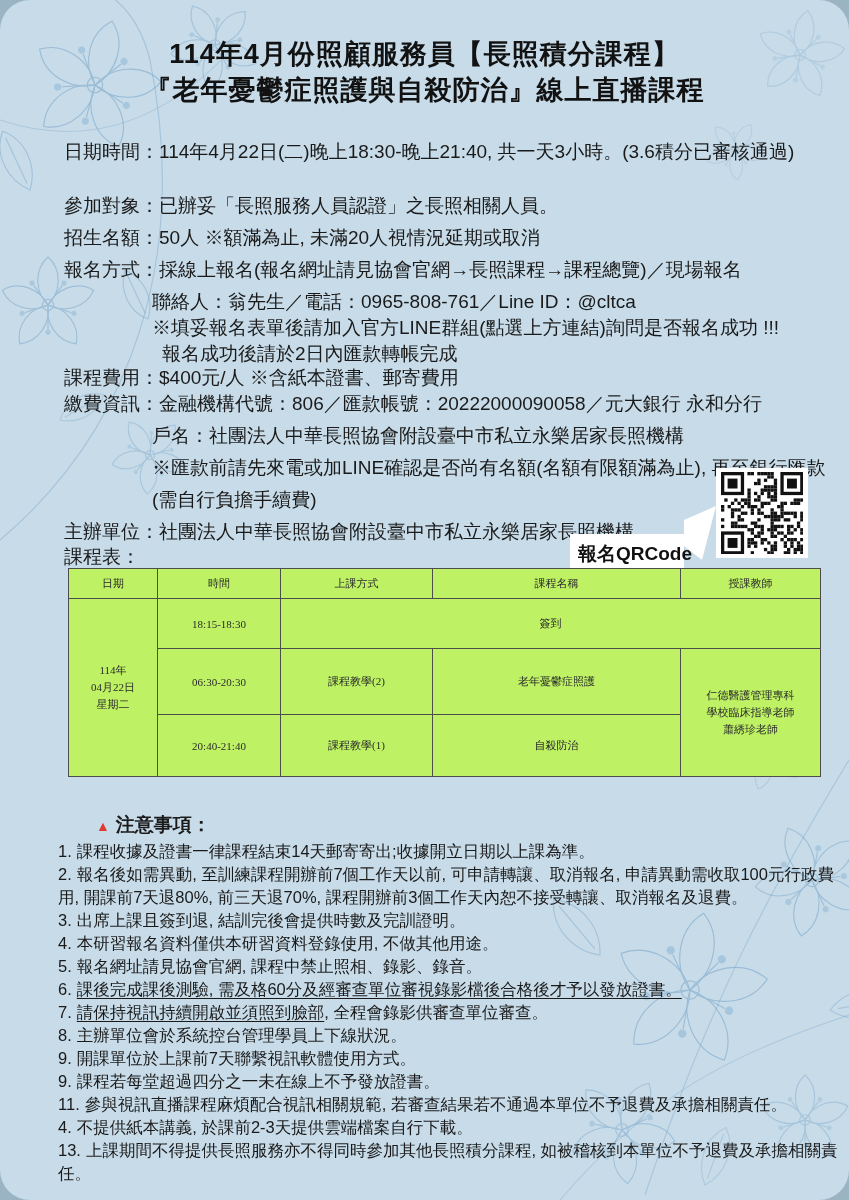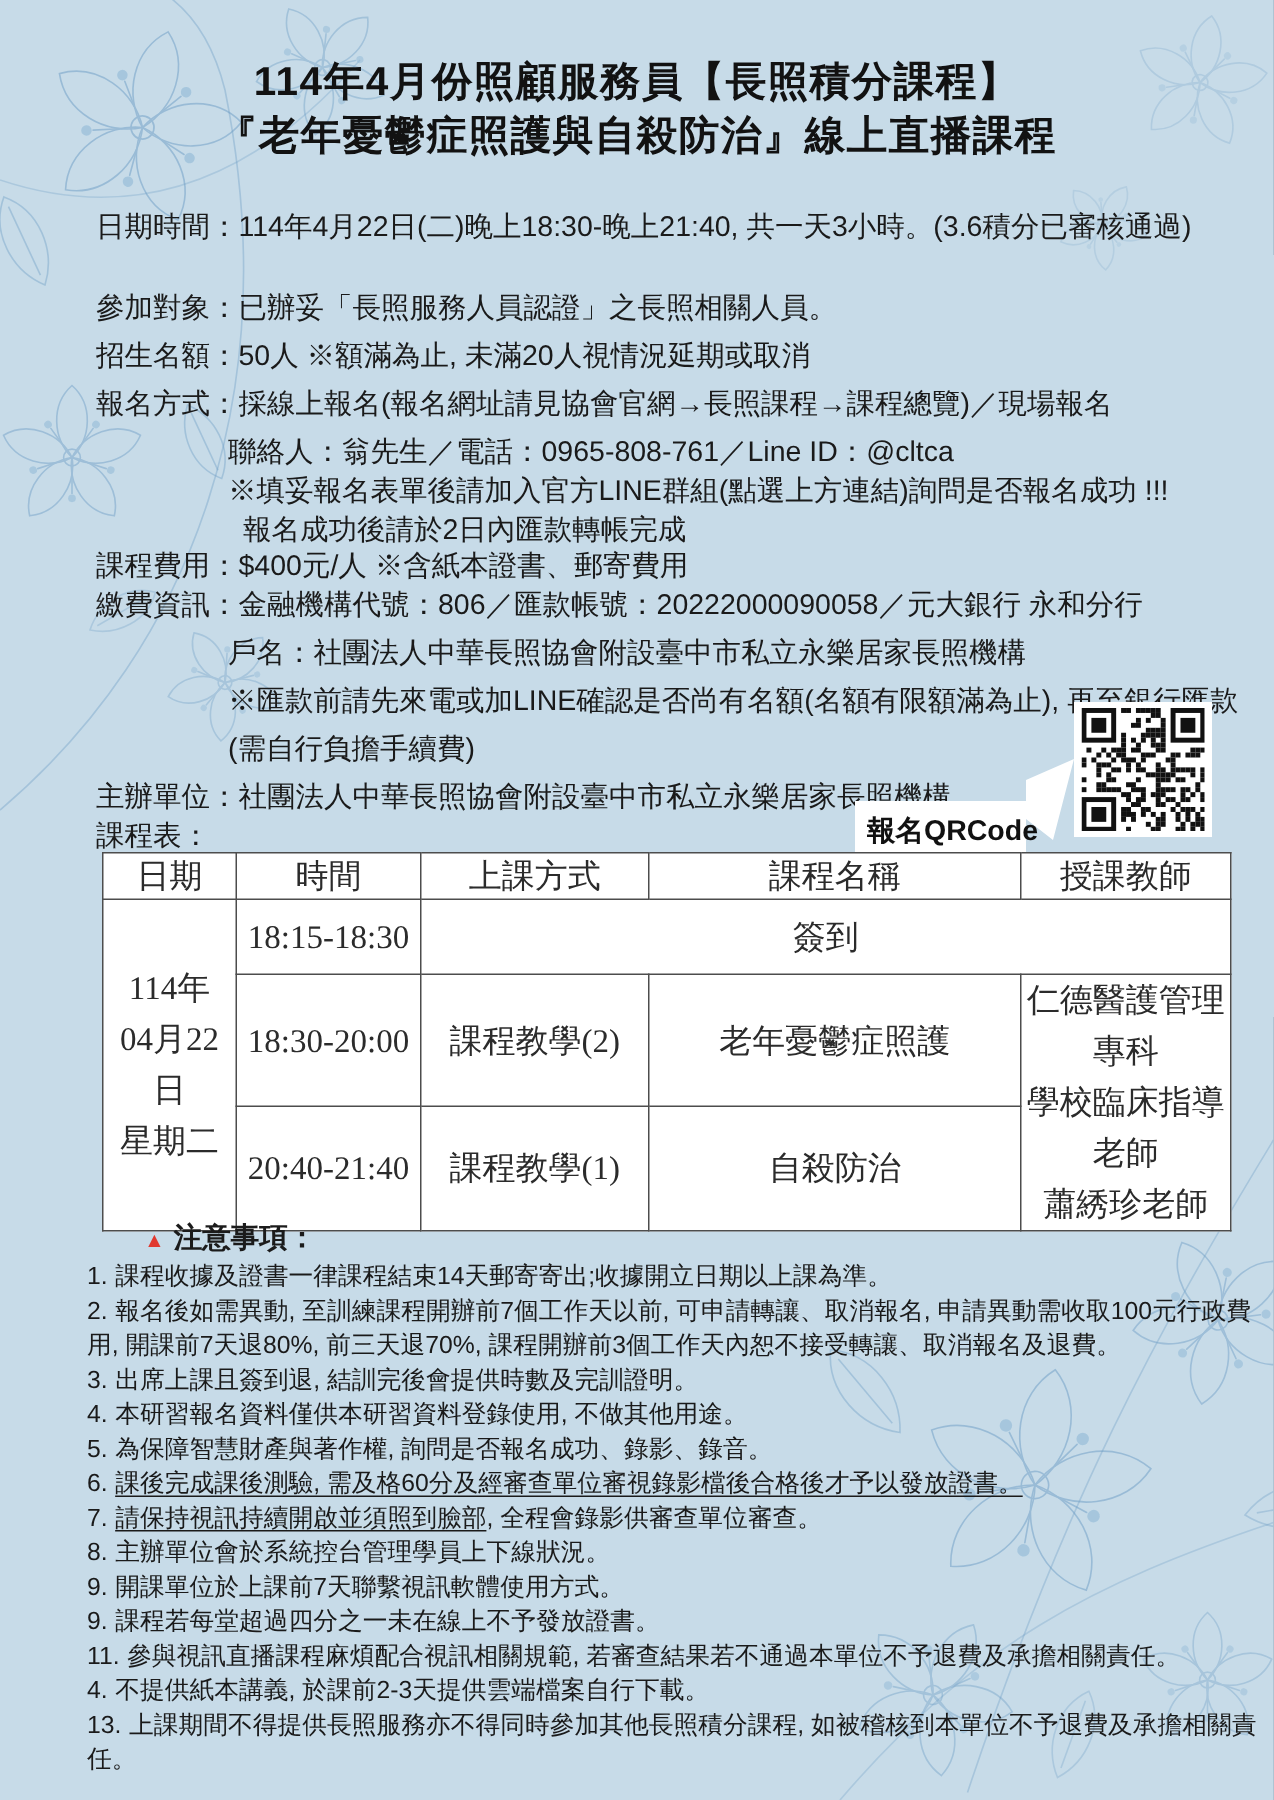--- a/index.html
+++ b/index.html
@@ -1,19 +1,19 @@
 <!DOCTYPE html>
 <html><head>
 <meta charset="utf-8">
 <style>
   html,body{margin:0;padding:0;background:#9ab4c4;}
   .page{
     position:relative;width:849px;height:1200px;margin:0 auto;
     background:#c7dbe8;overflow:hidden;
-    font-family:"Liberation Sans",sans-serif;color:#1b1b1b;
+    font-family:"Liberation Sans",sans-serif;color:#1b1b1b;border-radius:30px;
   }
   .decor{position:absolute;left:0;top:0;z-index:0;pointer-events:none;}
   .decor path,.decor line,.decor circle{vector-effect:non-scaling-stroke;}
   .content{position:absolute;left:0;top:0;width:849px;height:1200px;z-index:1;}
 
   .title{position:absolute;left:0;top:36px;width:849px;text-align:center;
     font-size:27px;line-height:36px;font-weight:bold;letter-spacing:1px;color:#121212;}
 
   .info-line{position:absolute;left:64px;width:780px;font-size:19px;line-height:24px;
     white-space:nowrap;color:#1a1a1a;}
@@ -22,22 +22,22 @@
 
   .qr-box{position:absolute;left:716px;top:468px;width:92px;height:90px;background:#fff;
     display:flex;align-items:center;justify-content:center;}
   .qr-bubble{position:absolute;left:566px;top:498px;width:180px;height:80px;}
   .qr-bubble-label{position:absolute;left:578px;top:541px;width:114px;text-align:center;
     font-size:19px;font-weight:bold;color:#111;}
 
   .schedule-heading{position:absolute;left:64px;top:544px;font-size:19px;}
 
   table.schedule{position:absolute;left:68px;top:568px;width:752px;
-    border-collapse:collapse;table-layout:fixed;background:#ffffff;
-    font-family:"Liberation Serif",serif;font-size:22px;color:#2b2b2b;}
+    border-collapse:collapse;table-layout:fixed;background:#bef264;
+    font-family:"Liberation Serif",serif;font-size:11px;color:#2b2b2b;}
   table.schedule th,table.schedule td{border:1.6px solid #4d4d4d;text-align:center;
     vertical-align:middle;padding:0 2px;font-weight:normal;}
   table.schedule tr.hdr{height:30px;}
   table.schedule tr.r1{height:50px;}
   table.schedule tr.r2{height:66px;}
   table.schedule tr.r3{height:62px;}
   .ml{white-space:pre-line;line-height:1.55;}
 
   .notes-heading{position:absolute;left:96px;top:812px;font-size:19px;font-weight:bold;}
   .notes-heading .tri{color:#e0392f;font-size:14px;margin-right:6px;}
@@ -364,21 +364,21 @@
         <th>授課教師</th>
       </tr>
       <tr class="r1">
         <td rowspan="3" class="ml">114年
 04月22日
 星期二</td>
         <td>18:15-18:30</td>
         <td colspan="3">簽到</td>
       </tr>
       <tr class="r2">
-        <td>18:30-20:00</td>
+        <td>06:30-20:30</td>
         <td>課程教學(2)</td>
         <td>老年憂鬱症照護</td>
         <td rowspan="2" class="ml">仁德醫護管理專科
 學校臨床指導老師
 蕭綉珍老師</td>
       </tr>
       <tr class="r3">
         <td>20:40-21:40</td>
         <td>課程教學(1)</td>
         <td>自殺防治</td>
@@ -387,21 +387,21 @@
       </table>
 
     <div class="notes-heading">
       <span class="tri">▲</span><span>注意事項：</span>
     </div>
     <div class="notes">
       <div class="note"><span class="num">1.</span><span class="u"></span><span>課程收據及證書一律課程結束14天郵寄寄出;收據開立日期以上課為準。</span></div>
       <div class="note"><span class="num">2.</span><span class="u"></span><span>報名後如需異動, 至訓練課程開辦前7個工作天以前, 可申請轉讓、取消報名, 申請異動需收取100元行政費用, 開課前7天退80%, 前三天退70%, 課程開辦前3個工作天內恕不接受轉讓、取消報名及退費。</span></div>
       <div class="note"><span class="num">3.</span><span class="u"></span><span>出席上課且簽到退, 結訓完後會提供時數及完訓證明。</span></div>
       <div class="note"><span class="num">4.</span><span class="u"></span><span>本研習報名資料僅供本研習資料登錄使用, 不做其他用途。</span></div>
-      <div class="note"><span class="num">5.</span><span class="u"></span><span>為保障智慧財產與著作權, 詢問是否報名成功、錄影、錄音。</span></div>
+      <div class="note"><span class="num">5.</span><span class="u"></span><span>報名網址請見協會官網, 課程中禁止照相、錄影、錄音。</span></div>
       <div class="note"><span class="num">6.</span><span class="u">課後完成課後測驗, 需及格60分及經審查單位審視錄影檔後合格後才予以發放證書。</span><span></span></div>
       <div class="note"><span class="num">7.</span><span class="u">請保持視訊持續開啟並須照到臉部</span><span>, 全程會錄影供審查單位審查。</span></div>
       <div class="note"><span class="num">8.</span><span class="u"></span><span>主辦單位會於系統控台管理學員上下線狀況。</span></div>
       <div class="note"><span class="num">9.</span><span class="u"></span><span>開課單位於上課前7天聯繫視訊軟體使用方式。</span></div>
       <div class="note"><span class="num">9.</span><span class="u"></span><span>課程若每堂超過四分之一未在線上不予發放證書。</span></div>
       <div class="note"><span class="num">11.</span><span class="u"></span><span>參與視訊直播課程麻煩配合視訊相關規範, 若審查結果若不通過本單位不予退費及承擔相關責任。</span></div>
       <div class="note"><span class="num">4.</span><span class="u"></span><span>不提供紙本講義, 於課前2-3天提供雲端檔案自行下載。</span></div>
       <div class="note"><span class="num">13.</span><span class="u"></span><span>上課期間不得提供長照服務亦不得同時參加其他長照積分課程, 如被稽核到本單位不予退費及承擔相關責任。</span></div>
     </div>
 

